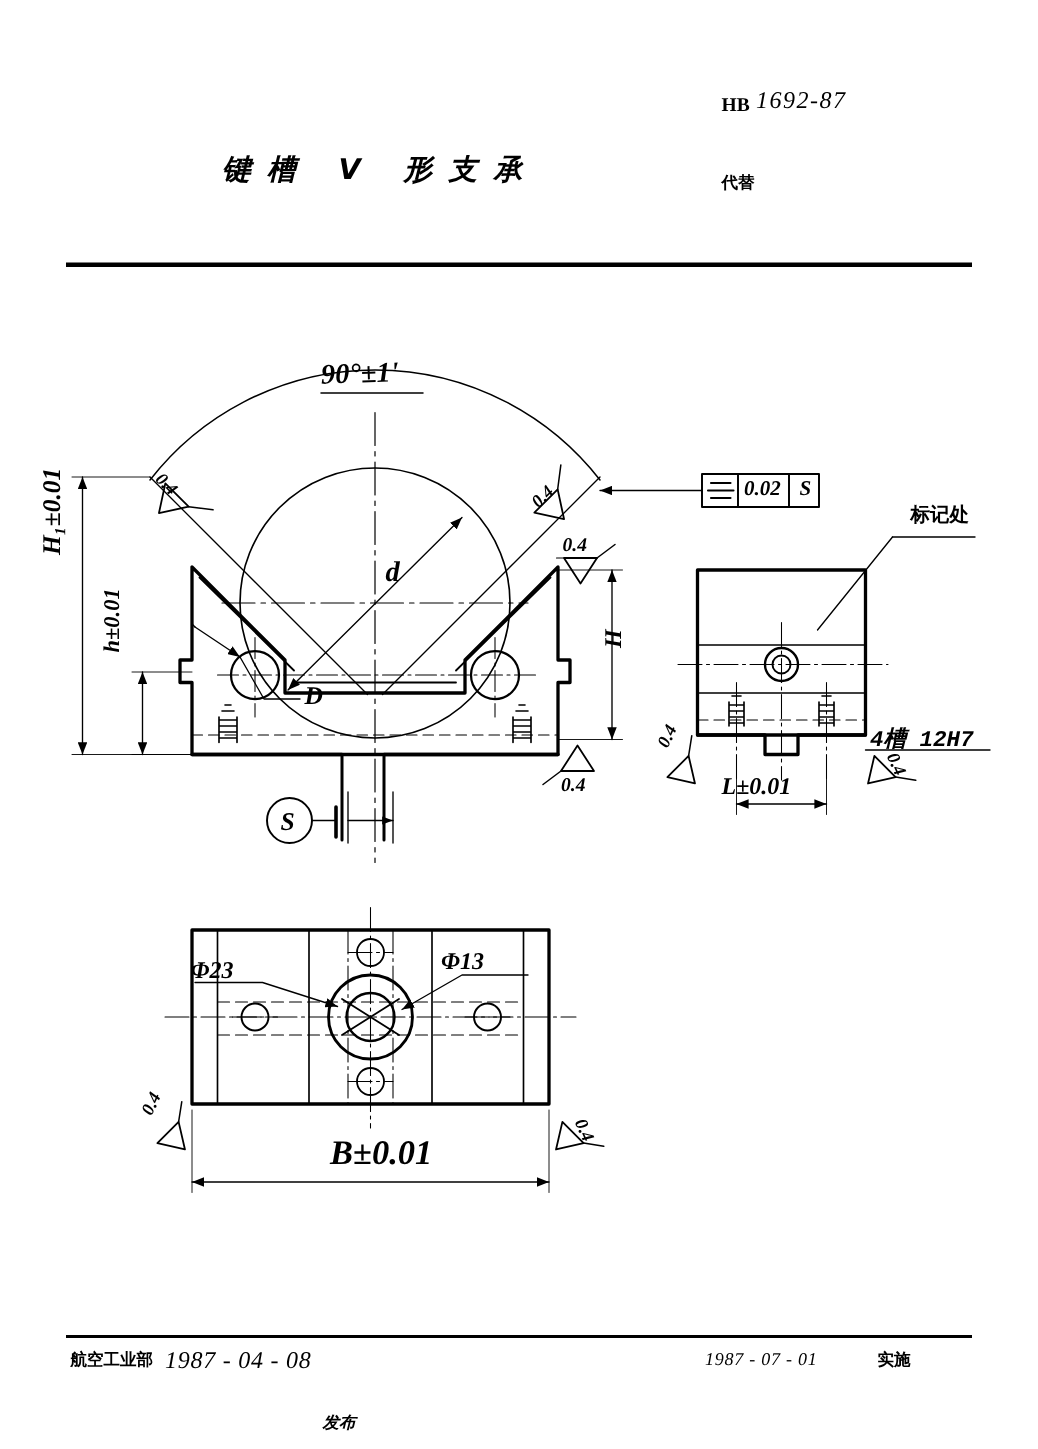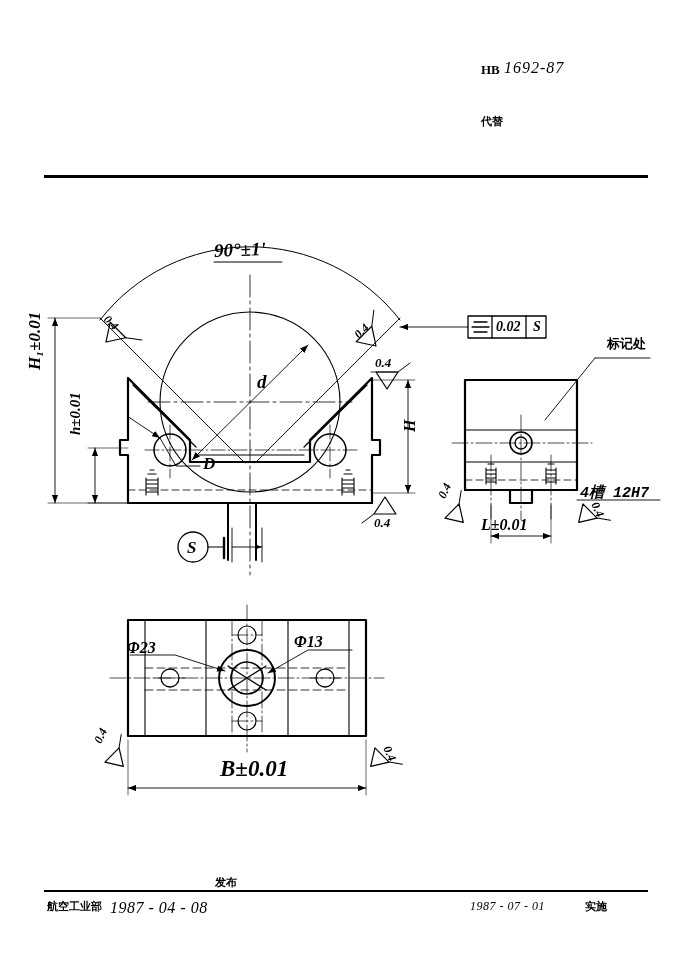--- a/index.html
+++ b/index.html
@@ -90,21 +90,21 @@
     background: #000;
   }
   .ft {
     position: absolute;
     font-size: 11px;
     font-family: "DejaVu Sans", sans-serif;
     white-space: nowrap;
   }
   .ft-org { left: 47px; top: 899px; font-weight: bold; }
   .ft-date1 { left: 110px; top: 899px; font-family: "Liberation Serif", serif; font-style: italic; font-size: 16px; letter-spacing: .5px;}
-  .ft-pub { left: 215px; top: 875px; font-weight: bold; }
+  .ft-pub { left: 215px; top: 941px; font-weight: bold; font-style: italic; }
   .ft-date2 { left: 470px; top: 899px; font-family: "Liberation Serif", serif; font-style: italic; font-size: 12px; letter-spacing: .5px;}
   .ft-eff { left: 585px; top: 899px; font-weight: bold; }
 
   
   .dwg {
     position: absolute;
     left: 0;
     top: 0;
     width: 692px;
     height: 966px;
@@ -119,20 +119,21 @@
     line-height: 1;
   }
 </style>
 </head>
 <body>
 
 <div class="page">
 
   <div class="hdr-std-prefix">HB</div>
   <div class="hdr-std-num">1692-87</div>
+  <div class="hdr-title">键槽 V 形支承</div>
   <div class="hdr-replaces">代替</div>
   <div class="rule-top"></div>
 
   <svg class="dwg" width="692" height="966" viewBox="0 0 692 966" xmlns="http://www.w3.org/2000/svg">
     <defs>
       <marker id="ah" markerWidth="9" markerHeight="7" refX="9" refY="3.5" orient="auto">
         <polygon points="0,0 9,3.5 0,7" fill="#000"></polygon>
       </marker>
       <marker id="ahs" markerWidth="9" markerHeight="7" refX="0" refY="3.5" orient="auto">
         <polygon points="9,0 0,3.5 9,7" fill="#000"></polygon>

